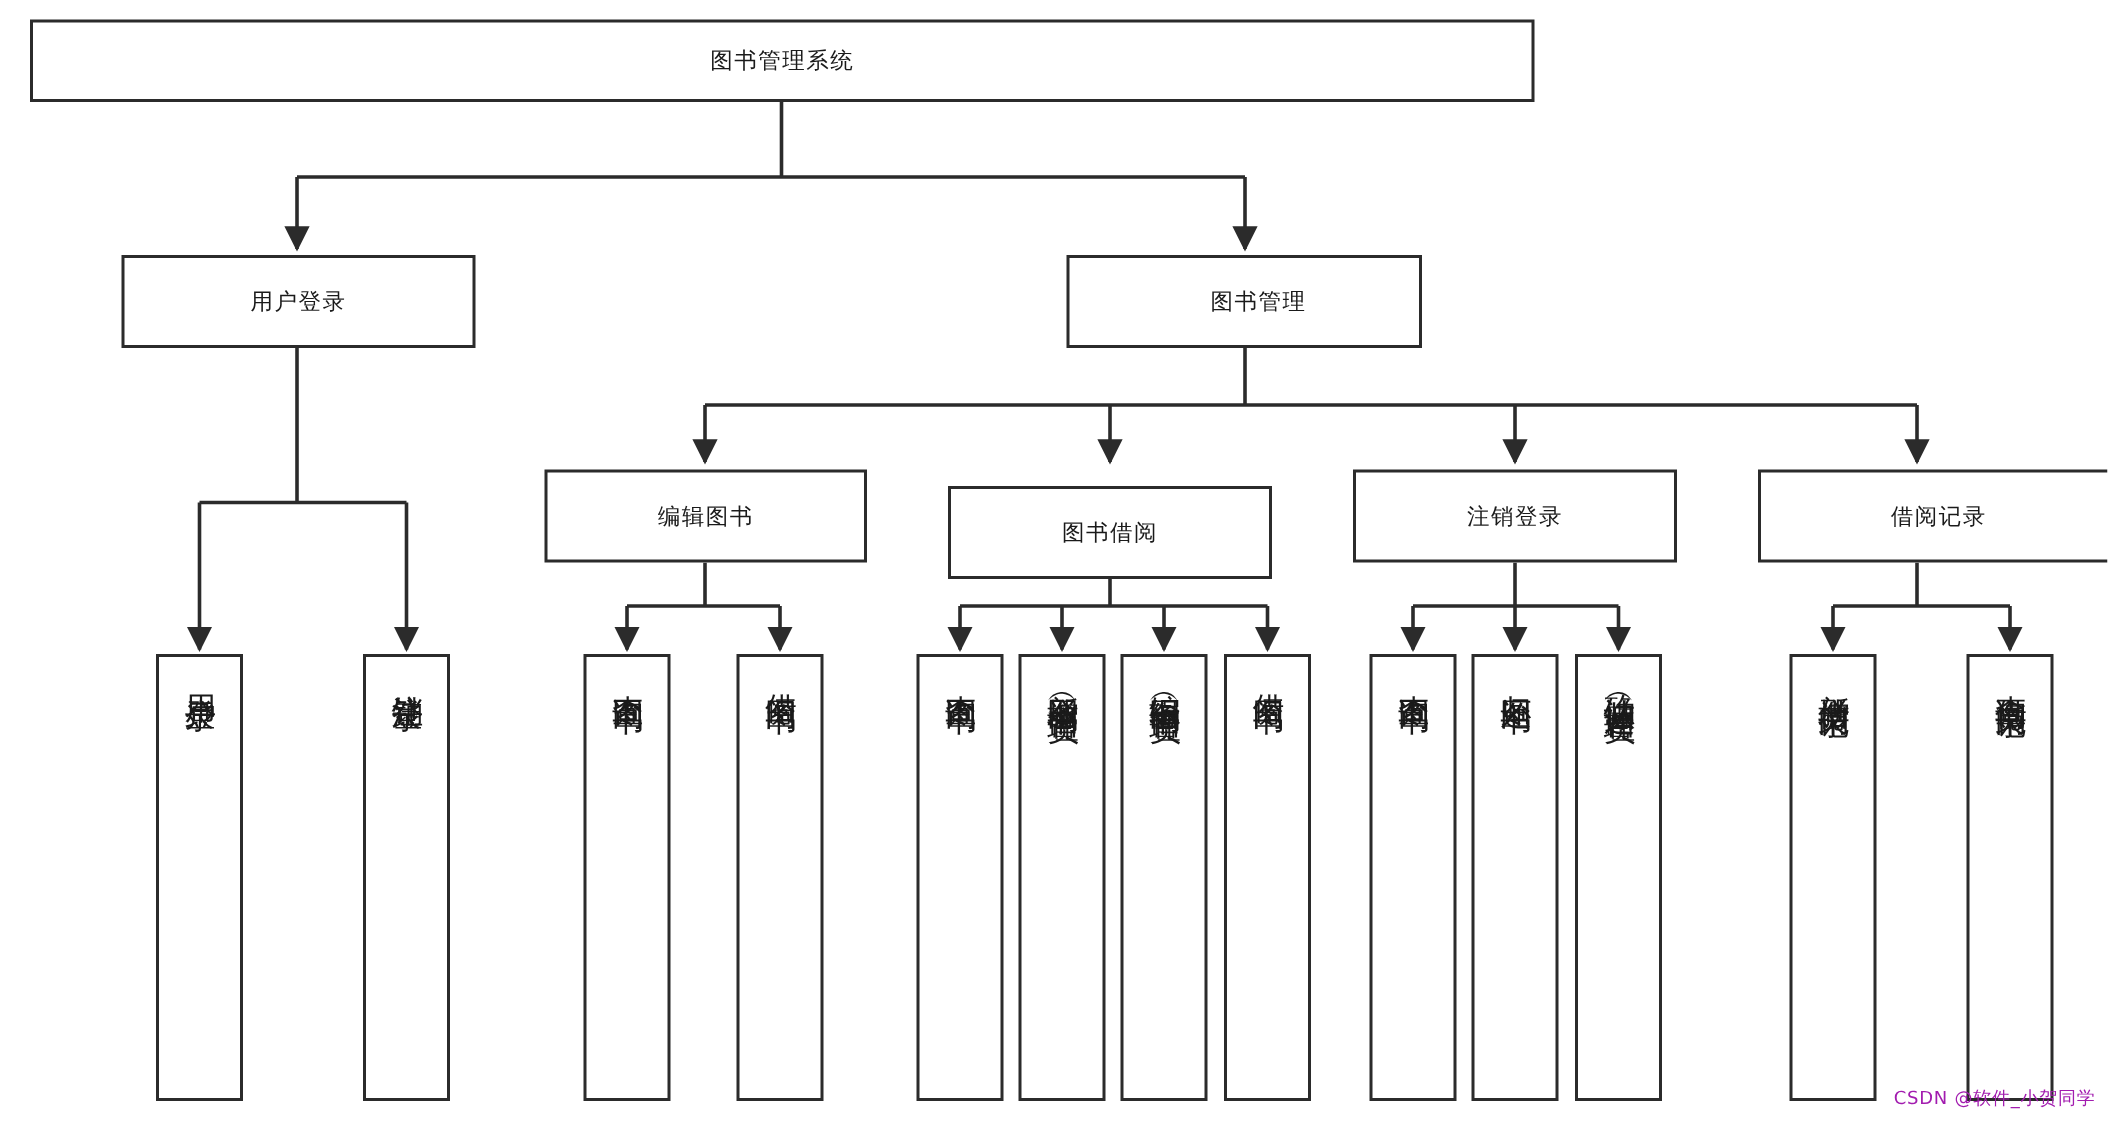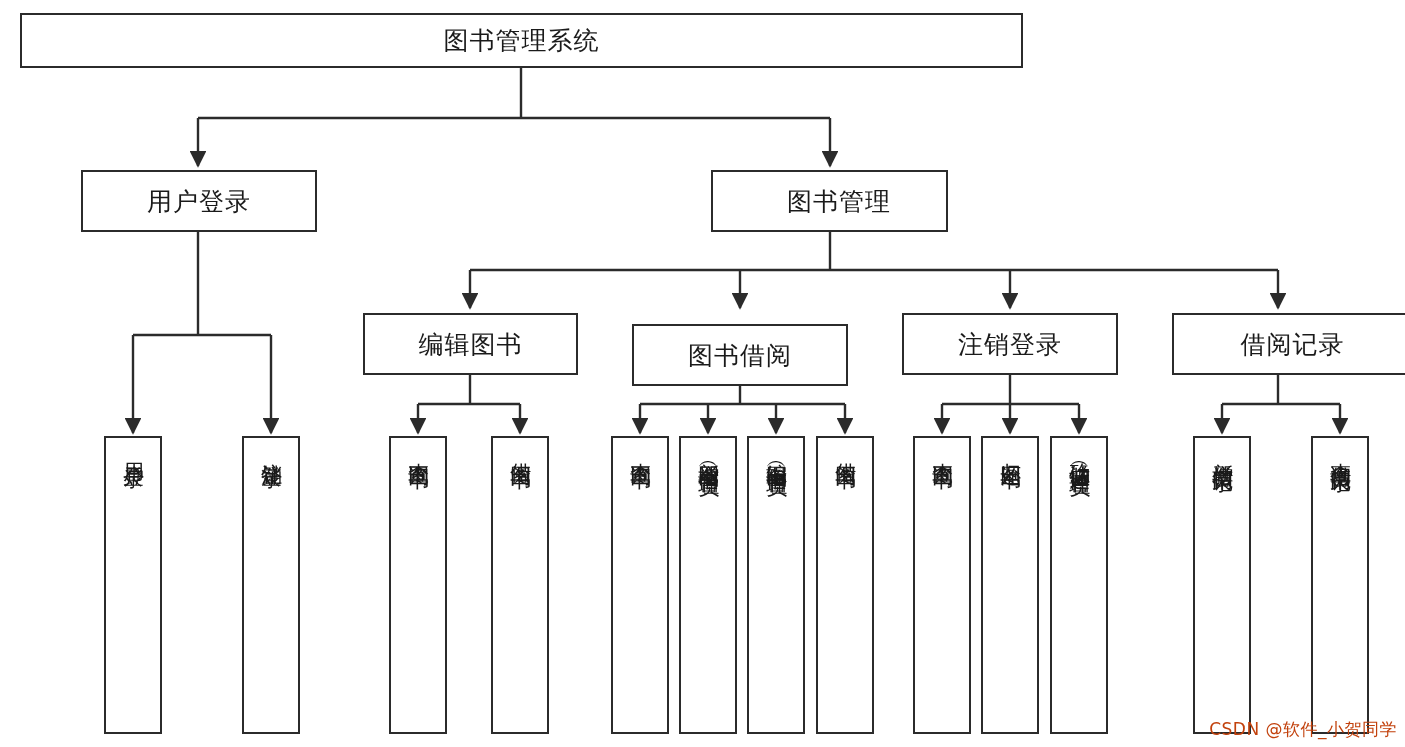--- a/index.html
+++ b/index.html
@@ -30,43 +30,43 @@
     position: absolute;
     box-sizing: border-box;
     background: #ffffff;
     border: 2px solid #2b2b2b;
     display: flex;
     align-items: center;
     justify-content: center;
     color: #1a1a1a;
   }
   .node.horizontal {
-    font-size: 25px;
+    font-size: 15px;
     letter-spacing: 1px;
   }
   .node.vertical {
     align-items: flex-start;
     justify-content: center;
     padding-top: 8px;
   }
   .vtext {
     writing-mode: vertical-rl;
     text-orientation: upright;
     font-size: 21px;
     line-height: 1.02;
     letter-spacing: 2px;
     white-space: nowrap;
     text-align: left;
   }
   .watermark {
     position: absolute;
     right: 8px;
     bottom: 6px;
-    font-size: 17px;
-    color: #c2410c;
+    font-size: 12px;
+    color: #a21caf;
     letter-spacing: 0.5px;
     white-space: nowrap;
   }
 </style>
 </head>
 <body>
 
 <div id="canvas">
 
   <svg id="edges" viewBox="0 0 1405 747" xmlns="http://www.w3.org/2000/svg">

